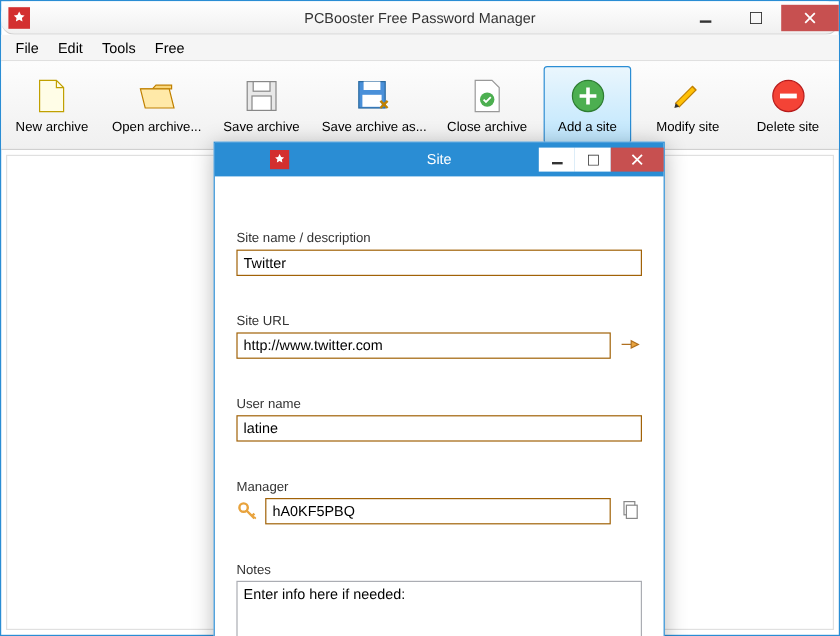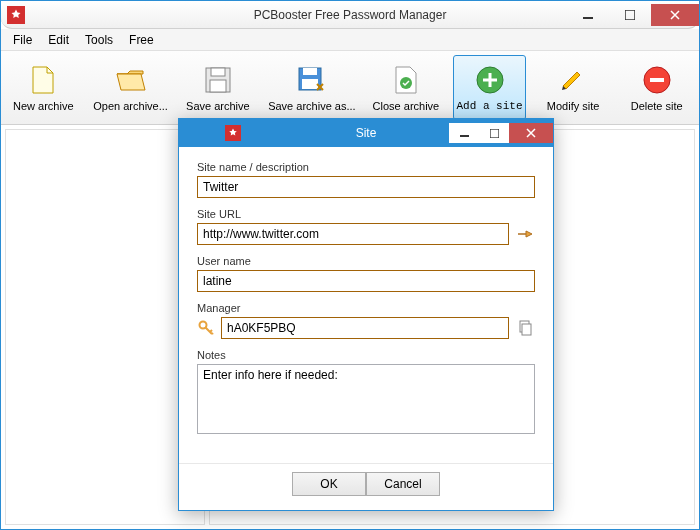--- a/index.html
+++ b/index.html
@@ -13,41 +13,41 @@
 .titlebar-title { position: absolute; left: 50%; transform: translateX(-50%); color: #333; font-size: 12px; }
 .titlebar-controls { margin-left: auto; display: flex; }
 .titlebar-btn { width: 42px; height: 22px; display: flex; align-items: center; justify-content: center; border: none; background: transparent; font-size: 11px; }
 .titlebar-btn.close { background: #c75050; color: #fff; width: 48px; }
 
 .menubar { height: 22px; background: #f5f5f5; border-bottom: 1px solid #e0e0e0; display: flex; align-items: center; padding: 0 4px; }
 .menubar-item { padding: 2px 8px; cursor: default; }
 
 .toolbar { height: 74px; background: linear-gradient(#fdfdfd, #f0f0f0); border-bottom: 1px solid #d0d0d0; display: flex; padding: 4px 6px; gap: 11px; }
 .toolbar-btn { width: 80px; display: flex; flex-direction: column; align-items: center; justify-content: center; border: 1px solid transparent; border-radius: 3px; background: transparent; cursor: default; padding: 4px 2px; }
-.toolbar-btn.active { border-color: #2a8dd4; background: linear-gradient(#eaf6fd, #bee6fd); font-family: Liberation Mono, monospace; }
+.toolbar-btn.active { border-color: #2a8dd4; background: linear-gradient(#eaf6fd, #bee6fd); }
 .toolbar-icon { width: 32px; height: 32px; display: flex; align-items: center; justify-content: center; margin-bottom: 4px; }
 .toolbar-label { font-size: 11px; text-align: center; white-space: nowrap; }
 
 .content { display: flex; height: calc(100% - 124px); }
 .sidebar { width: 200px; border: 1px solid #e0e0e0; margin: 4px; background: #fff; }
 .main-area { flex: 1; border: 1px solid #e0e0e0; margin: 4px 4px 4px 0; background: #fff; }
 
 
 .dialog { position: absolute; left: 178px; top: 118px; width: 376px; background: #fff; border: 1px solid #2a8dd4; box-shadow: 0 4px 18px rgba(0,0,0,0.3); }
 .dialog-titlebar { height: 28px; background: #2a8dd4; color: #fff; display: flex; align-items: center; position: relative; padding-left: 40px; }
 .dialog-titlebar-icon { width: 16px; height: 16px; background: #d32f2f; margin-left: 6px; display: flex; align-items: center; justify-content: center; }
 .dialog-title { position: absolute; left: 50%; transform: translateX(-50%); font-size: 12px; }
 .dialog-controls { margin-left: auto; display: flex; }
 .dialog-btn { width: 30px; height: 20px; border: none; display: flex; align-items: center; justify-content: center; font-size: 11px; background: transparent; color: #333; }
 .dialog-btn.close { background: #c75050; color: #fff; width: 44px; }
 
 .dialog-body { padding: 14px 18px 10px 18px; }
-.field-group { margin-bottom: 10px; }
+.field-group { margin-bottom: 10px; margin-top: 32px; }
 .field-label { display: block; font-size: 11px; margin-bottom: 3px; color: #333; }
-.field-row { display: flex; align-items: center; gap: 6px; }
+.field-row { display: flex; gap: 6px; }
 .field-input { width: 100%; padding: 3px 5px; border: 1px solid #a16207; font-size: 12px; font-family: inherit; height: 22px; }
 .field-input.with-icon { flex: 1; }
 .side-icon { width: 20px; height: 20px; display: flex; align-items: center; justify-content: center; }
 .notes-area { width: 100%; height: 70px; padding: 3px 5px; border: 1px solid #abadb3; font-size: 12px; font-family: Liberation Sans, sans-serif; resize: none; }
 
 .dialog-footer { display: flex; justify-content: center; padding: 8px 0 14px 0; border-top: 1px solid #e8e8e8; margin-top: 6px; }
 .footer-btn { width: 74px; height: 24px; border: 1px solid #acacac; background: linear-gradient(#f5f5f5, #e6e6e6); font-size: 12px; cursor: default; }
 
 .key-icon-prefix { width: 18px; display: flex; align-items: center; justify-content: center; }
 </style>

